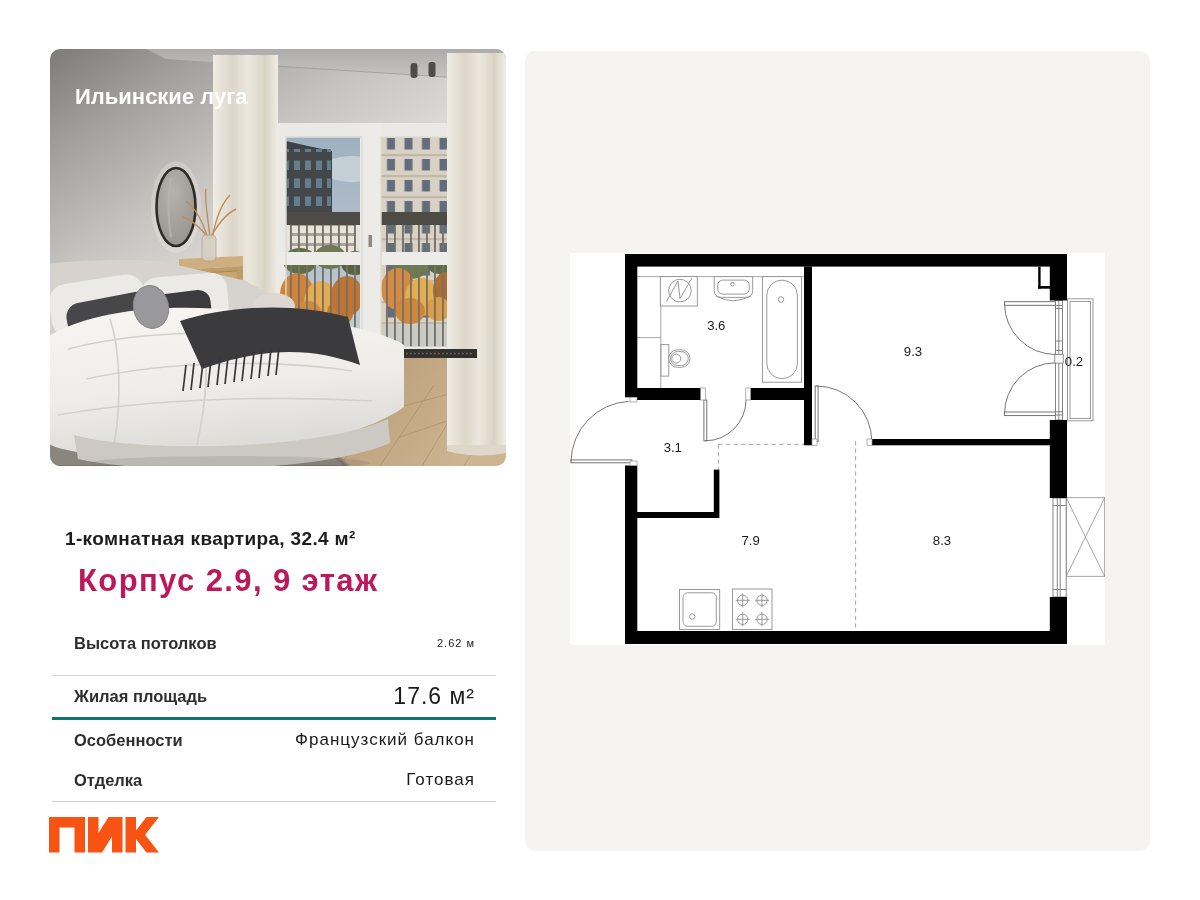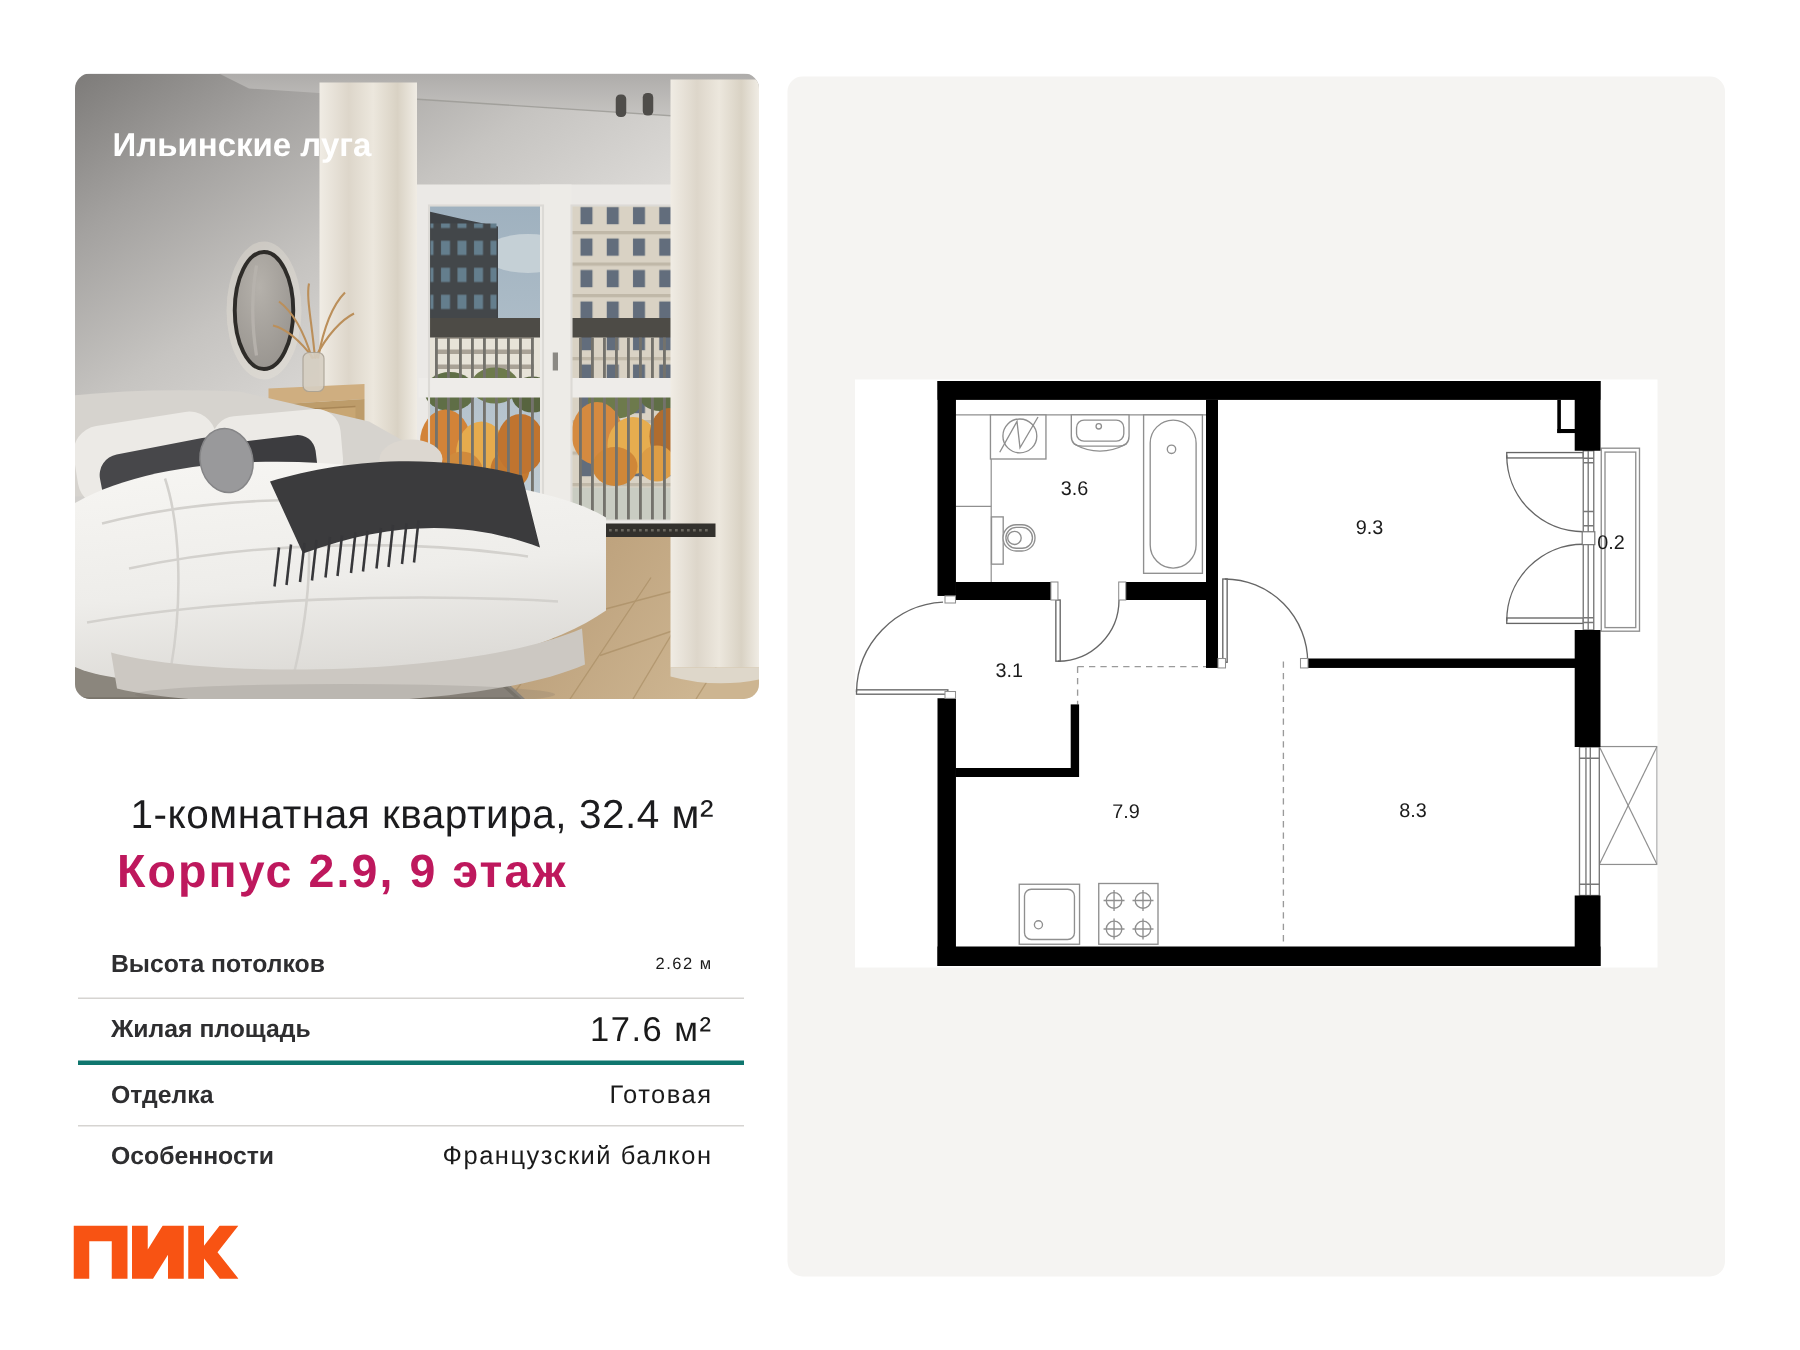--- a/index.html
+++ b/index.html
@@ -214,40 +214,40 @@
 </g>
 
 <path d="M24,386 C90,404 264,402 338,370 L340,394 C272,424 96,426 28,410 Z" fill="#ccc8c2"></path>
 <ellipse cx="180" cy="414" rx="140" ry="7" fill="#6e6a63" opacity="0.18"></ellipse>
 </svg>
 
 
 <div class="abs" style="left:25px;top:35px;color:#ffffff;font-size:22px;font-weight:bold;letter-spacing:0px;">Ильинские луга</div>
 </div>
 
-<div class="abs" style="left:87px;top:528px;font-size:27px;font-weight:normal;letter-spacing:0.35px;color:#1c1c1e;">1-комнатная квартира, 32.4 м²</div>
+<div class="abs" style="left:65px;top:528px;font-size:19px;font-weight:bold;letter-spacing:0.35px;color:#1c1c1e;">1-комнатная квартира, 32.4 м²</div>
 
 <div class="abs" style="left:78px;top:563px;font-size:31px;font-weight:bold;letter-spacing:1.4px;color:#be185d;">Корпус 2.9, 9 этаж</div>
 
 <div class="abs" style="left:52px;top:622.5px;width:444px;font-size:16.5px;color:#1a1a1a;">
 
-  <div style="height:40.5px;line-height:40.5px;border-bottom:1px solid #d6d4d1;padding:0 21px 2px 22px;">
+  <div style="height:40.5px;line-height:40.5px;border-bottom:1px solid #d6d4d1;padding:0 21px 12px 22px;">
     <span style="font-weight:bold;color:#2e2e30;">Высота потолков</span><span style="float:right;font-size:11px;letter-spacing:1px;">2.62 м</span>
   </div>
 
   <div style="height:40.5px;line-height:40.5px;border-bottom:3px solid #0f766e;padding:0 21px 0 22px;">
     <span style="font-weight:bold;color:#2e2e30;">Жилая площадь</span><span style="float:right;font-size:23px;letter-spacing:1px;">17.6 м²</span>
   </div>
 
+  <div style="height:40.5px;line-height:40.5px;padding:0 21px 0 22px;">
+    <span style="font-weight:bold;color:#2e2e30;">Особенности</span><span style="float:right;font-size:17px;letter-spacing:1px;">Французский балкон</span>
+  </div>
+
   <div style="height:40.5px;line-height:40.5px;border-bottom:1px solid #d6d4d1;padding:0 21px 0 22px;">
     <span style="font-weight:bold;color:#2e2e30;">Отделка</span><span style="float:right;font-size:17px;letter-spacing:1px;">Готовая</span>
-  </div>
-
-  <div style="height:40.5px;line-height:40.5px;padding:0 21px 0 22px;">
-    <span style="font-weight:bold;color:#2e2e30;">Особенности</span><span style="float:right;font-size:17px;letter-spacing:1px;">Французский балкон</span>
   </div>
 </div>
 
 <svg class="abs" style="left:49px;top:817px;" width="110" height="35.5" viewBox="0 0 110 35.5">
   <path fill="#f85313" d="M0,35.5 V0 H36 V35.5 H25.5 V10.5 H10.5 V35.5 Z"></path>
   <path fill="#f85313" d="M39,0 H49.5 V16 L59.5,0 H73.5 V35.5 H63 V19.5 L53,35.5 H39 Z"></path>
   <path fill="#f85313" d="M76.5,0 H87 V13.5 L97.5,0 H110 L96,17.75 L110,35.5 H97.5 L87,22 V35.5 H76.5 Z"></path>
 </svg>
 
 <div class="abs" style="left:525px;top:51px;width:625px;height:800px;background:#f5f4f2;border-radius:10px;"></div>

